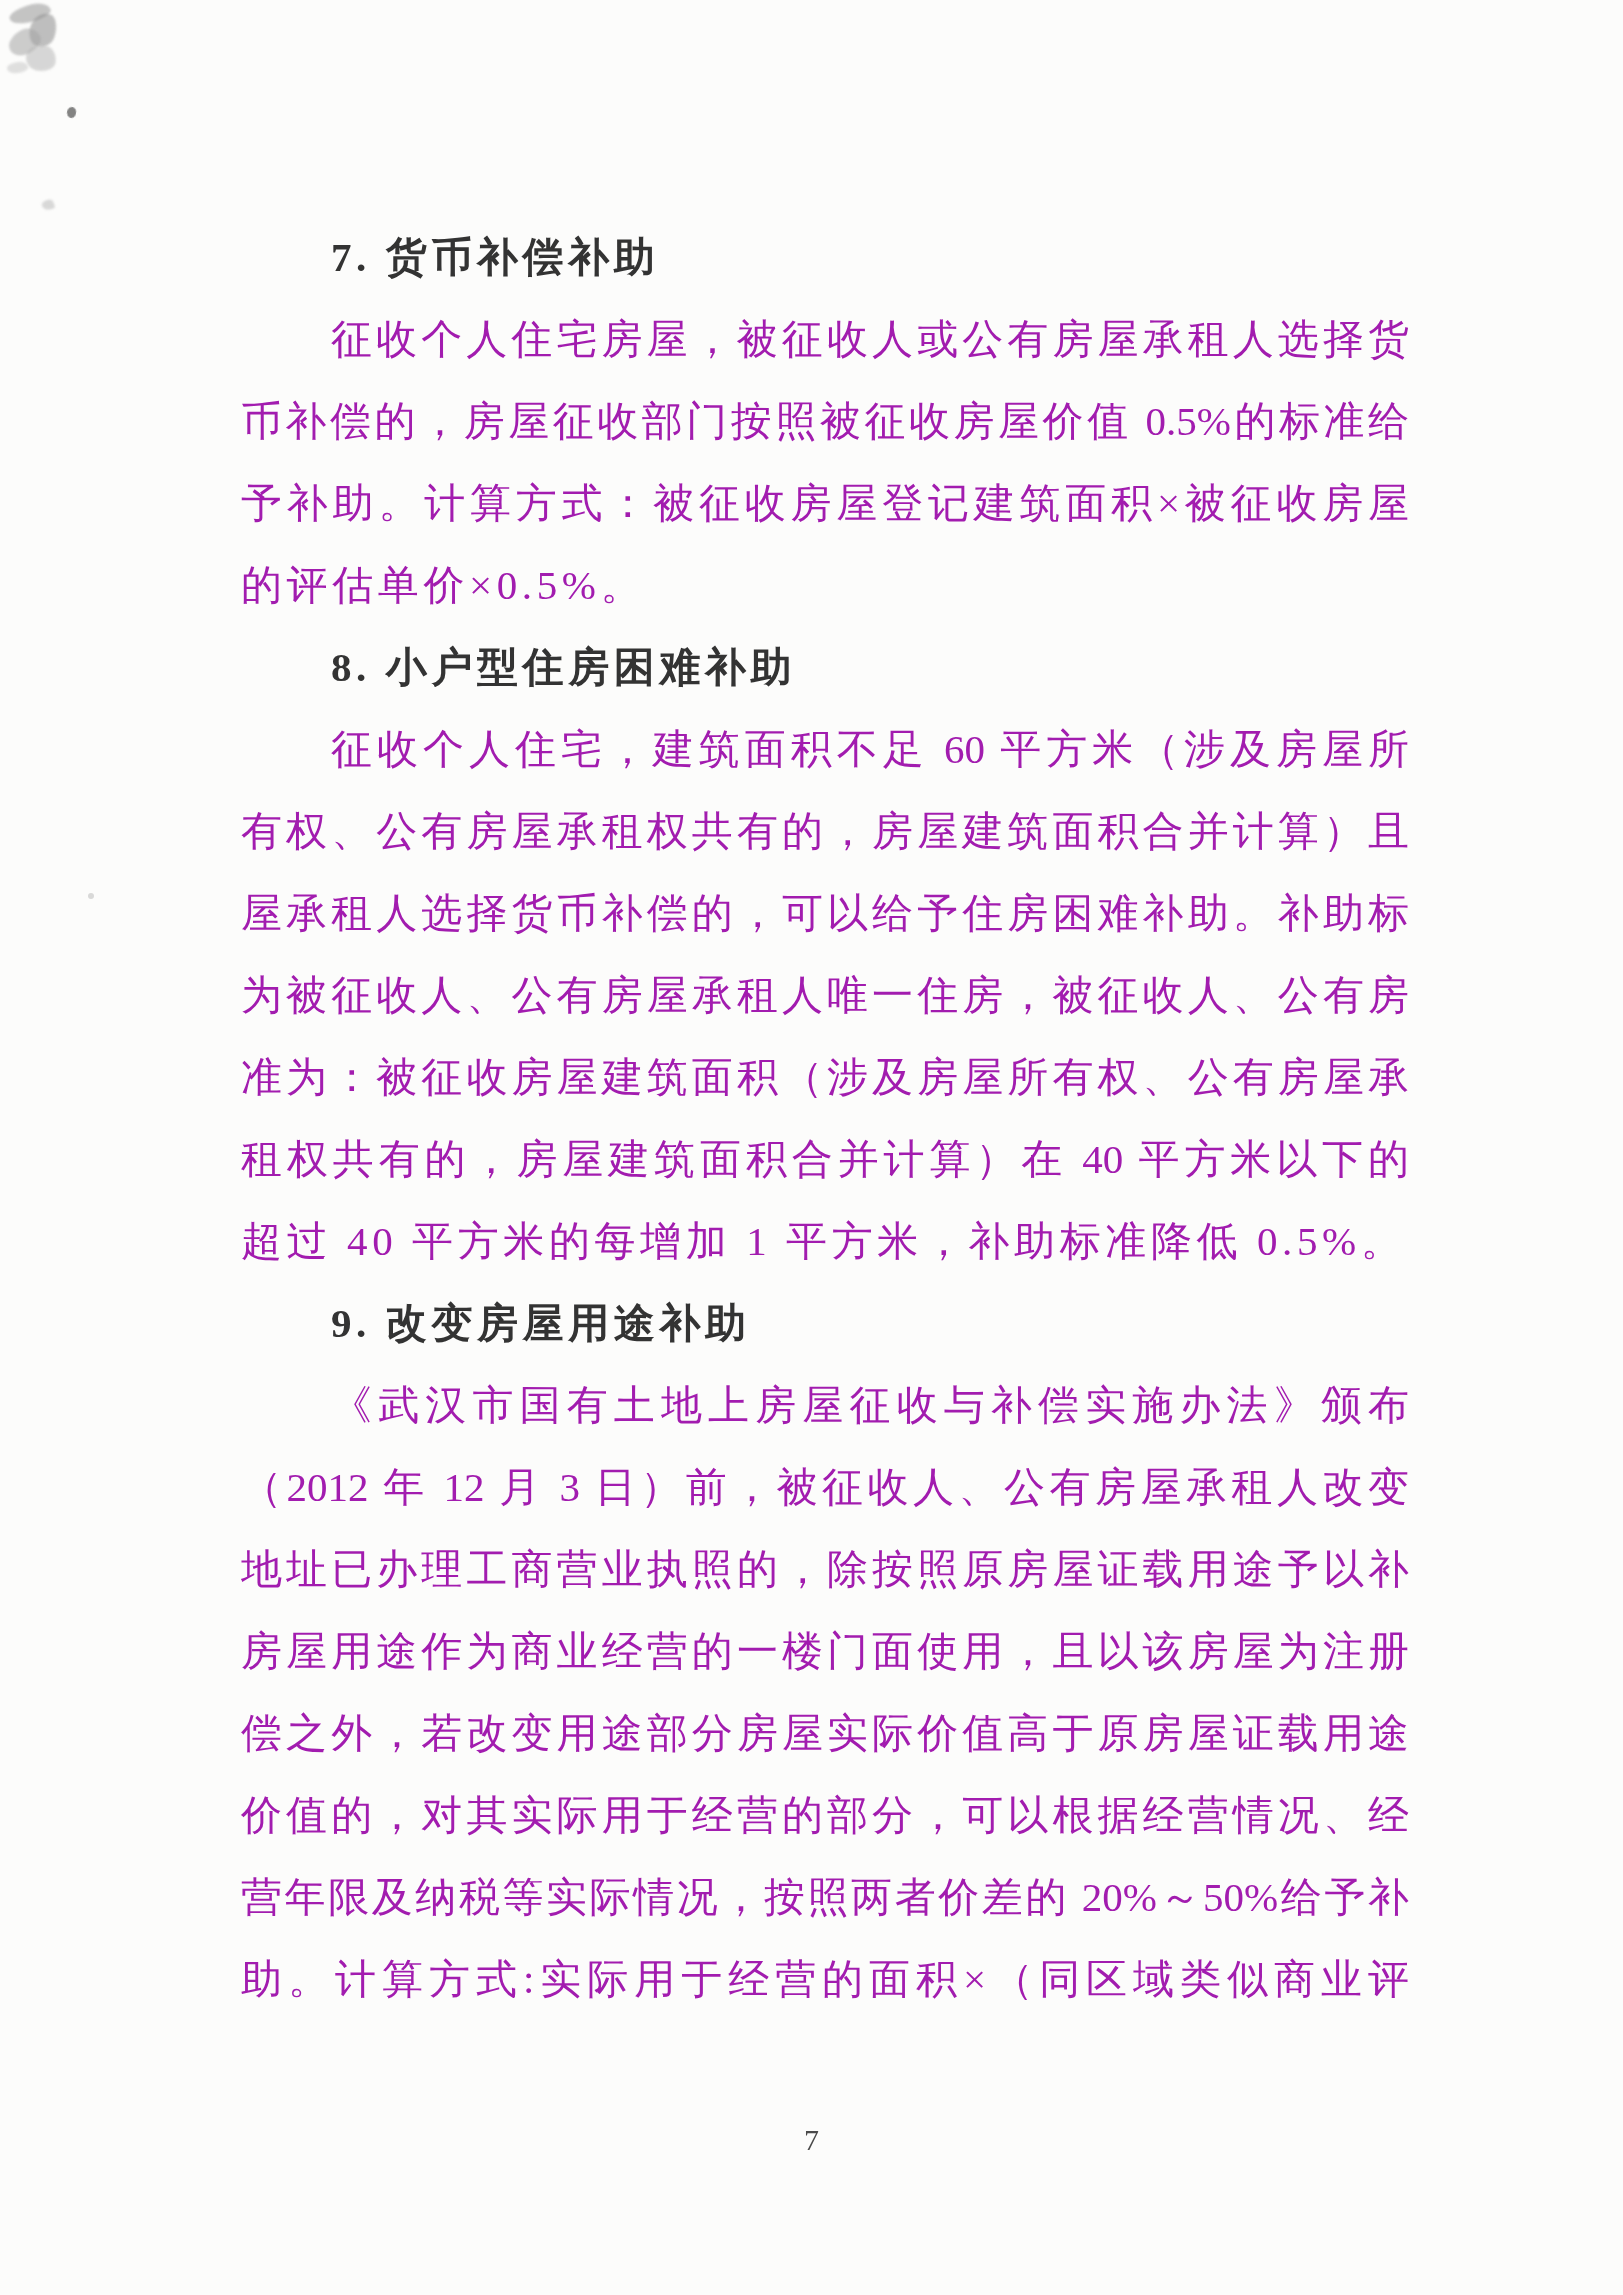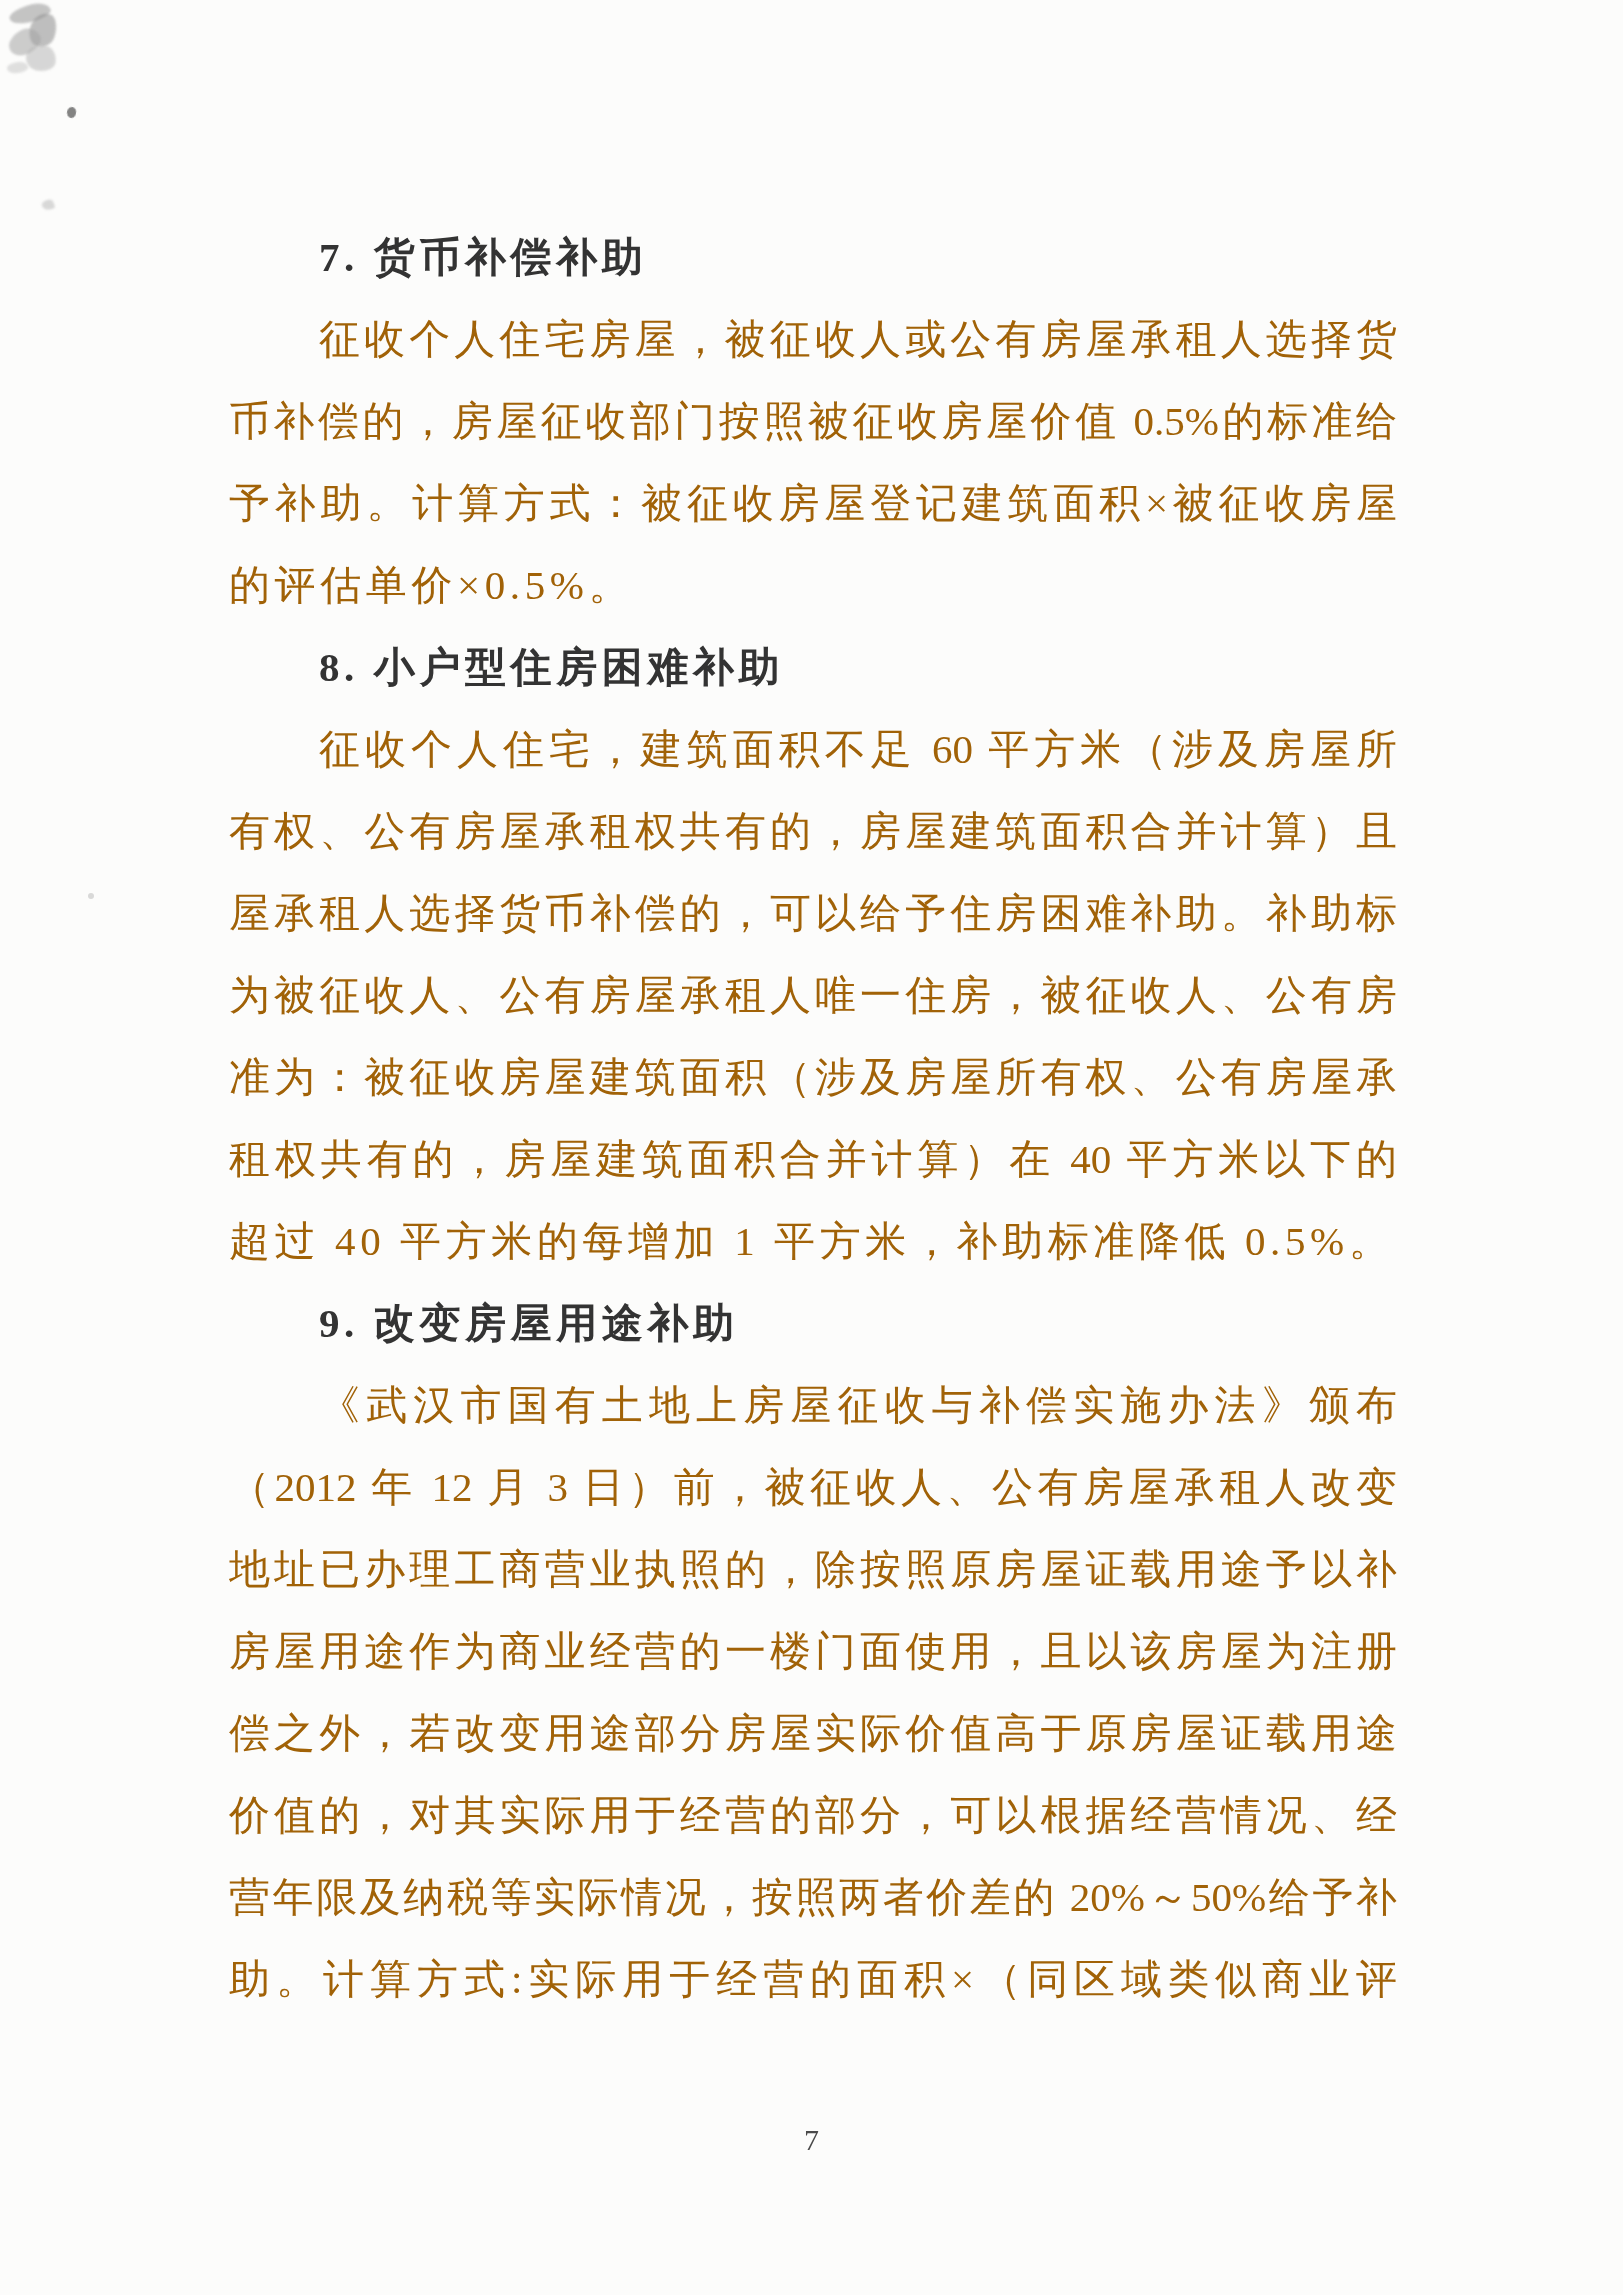--- a/index.html
+++ b/index.html
@@ -8,29 +8,29 @@
   .page{
     position:relative;
     width:1623px;
     height:2295px;
     background:#fcfcfb;
     overflow:hidden;
     font-family:"Liberation Serif","DejaVu Serif",serif;
   }
   .content{
     position:absolute;
-    left:229px;
+    left:241px;
     top:216px;
     width:1168px;
   }
   .line{
     height:82px;
     line-height:82px;
     font-size:41px;
-    color:#a16207;
+    color:#a21caf;
     white-space:nowrap;
     text-align:justify;
     text-align-last:justify;
     -moz-text-align-last:justify;
     white-space:normal;
   }
   .line.heading{
     font-weight:bold;
     color:#333;
     text-align:left;

